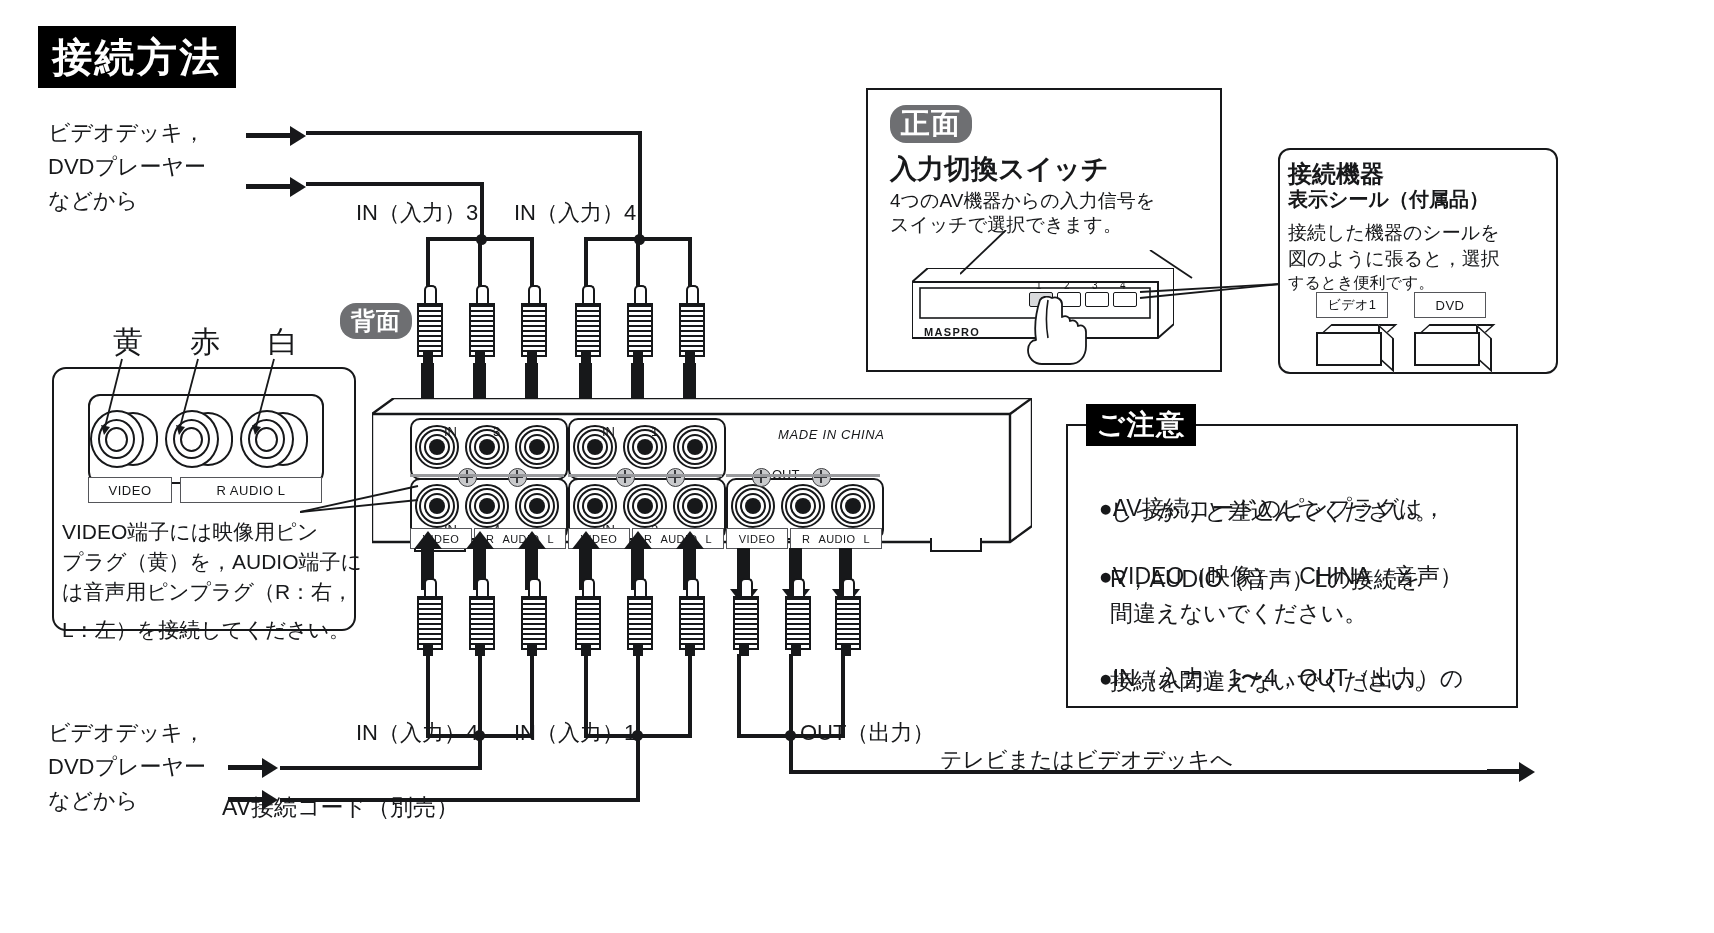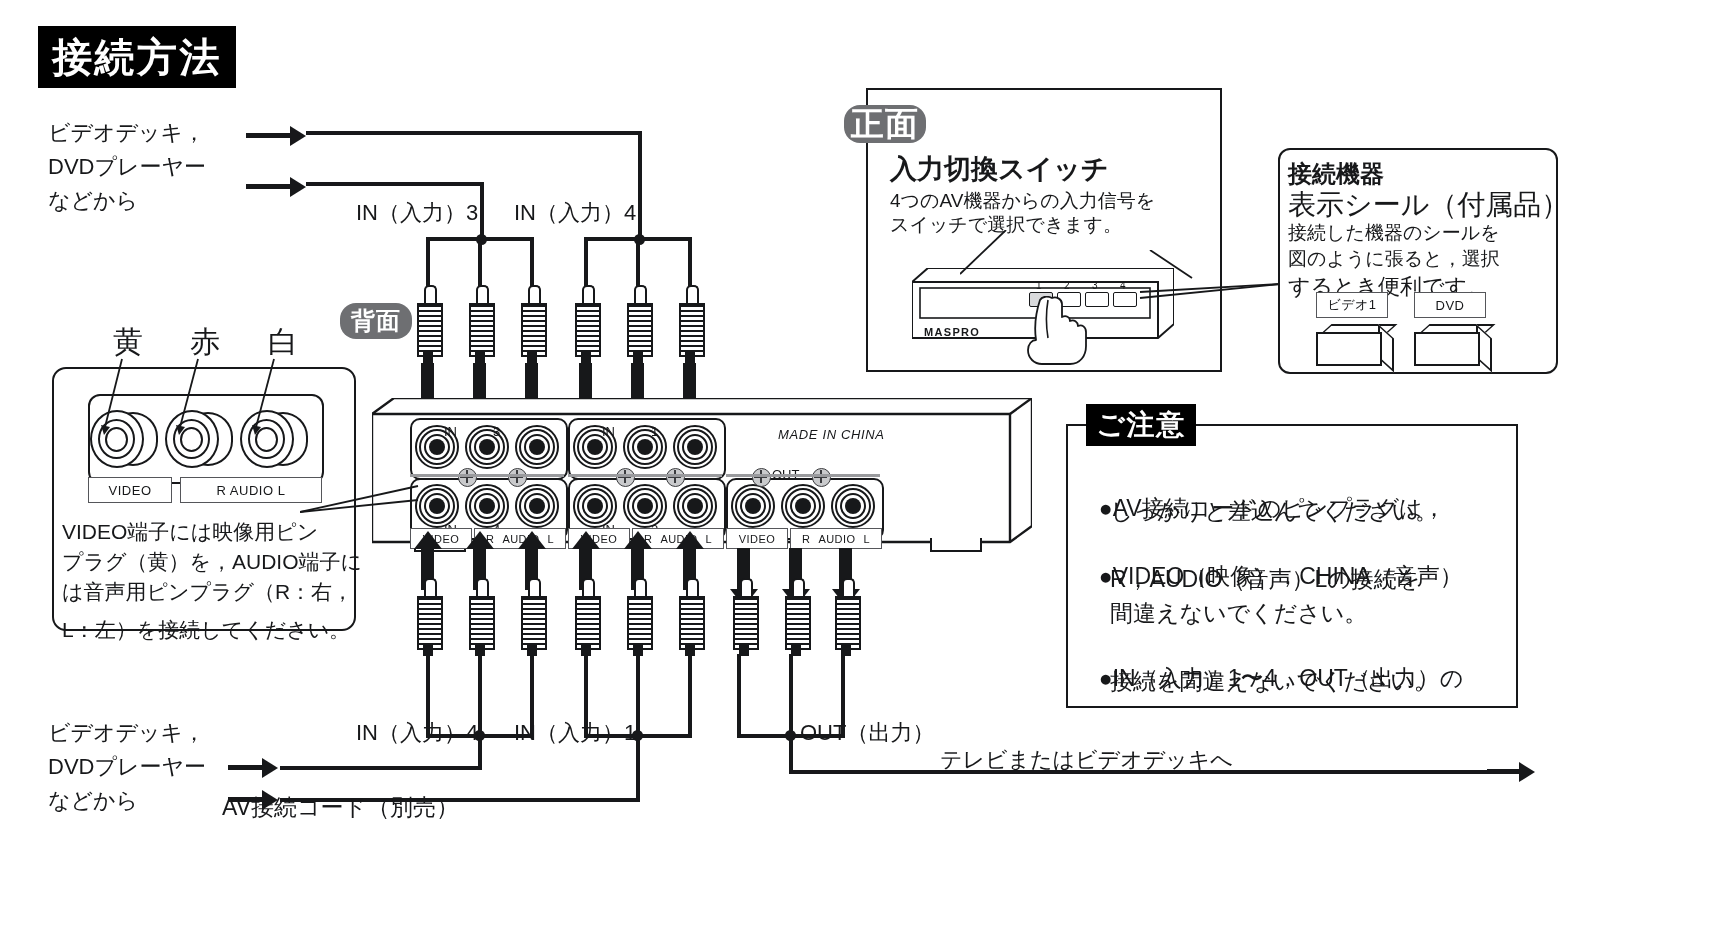--- a/index.html
+++ b/index.html
@@ -581,21 +581,21 @@
 <div class="abs txt t20 nosel" style="left:62px;top:548px;">プラグ（黄）を，AUDIO端子に</div>
 <div class="abs txt t20 nosel" style="left:62px;top:578px;">は音声用ピンプラグ（R：右，</div>
 <div class="abs txt t20 nosel" style="left:62px;top:616px;">L：左）を接続してください。</div>
 
 <svg class="abs" style="left:300px;top:470px;width:130px;height:60px;pointer-events:none;">
   <polyline points="0,42 118,16 118,16" fill="none" stroke="#17181a" stroke-width="1.8"></polyline>
   <polyline points="0,42 118,30" fill="none" stroke="#17181a" stroke-width="1.8"></polyline>
 </svg>
 
 <div class="abs boxline" style="left:866px;top:88px;width:352px;height:280px;"></div>
-<div class="abs greybadge nosel" style="left:844px;top:105px;width:82px;height:38px;font-size:33px;">正面</div>
+<div class="abs greybadge nosel" style="left:890px;top:105px;width:82px;height:38px;font-size:29px;">正面</div>
 <div class="abs txt nosel" style="left:890px;top:152px;font-size:27px;font-weight:700;">入力切換スイッチ</div>
 <div class="abs txt nosel" style="left:890px;top:188px;font-size:19px;">4つのAV機器からの入力信号を</div>
 <div class="abs txt nosel" style="left:890px;top:212px;font-size:19px;">スイッチで選択できます。</div>
 
 <div class="abs" style="left:912px;top:268px;width:262px;height:80px;">
   <svg width="262" height="80" viewBox="0 0 262 80" style="display:block;">
     <polygon points="0,14 16,0 262,0 262,56 246,70 0,70" fill="#fff" stroke="#17181a" stroke-width="2"></polygon>
     <polyline points="0,14 246,14 246,70" fill="none" stroke="#17181a" stroke-width="2"></polyline>
     <rect x="8" y="20" width="230" height="30" fill="#fff" stroke="#17181a" stroke-width="1.6"></rect>
   </svg>
@@ -624,24 +624,24 @@
 </svg>
 
 <svg class="abs" style="left:1130px;top:250px;width:180px;height:62px;pointer-events:none;">
   <line x1="20" y1="0" x2="62" y2="28" stroke="#17181a" stroke-width="1.8"></line>
   <line x1="10" y1="48" x2="150" y2="34" stroke="#17181a" stroke-width="1.8"></line>
   <line x1="150" y1="34" x2="10" y2="42" stroke="#17181a" stroke-width="1.8"></line>
 </svg>
 
 <div class="abs boxround" style="left:1278px;top:148px;width:276px;height:222px;border-radius:12px;border-width:2px;"></div>
 <div class="abs txt nosel" style="left:1288px;top:158px;font-size:24px;font-weight:700;">接続機器</div>
-<div class="abs txt nosel" style="left:1288px;top:186px;font-size:28px;font-weight:400;">表示シール（付属品）</div>
+<div class="abs txt nosel" style="left:1288px;top:186px;font-size:20px;font-weight:700;">表示シール（付属品）</div>
 <div class="abs txt nosel" style="left:1288px;top:220px;font-size:19px;">接続した機器のシールを</div>
 <div class="abs txt nosel" style="left:1288px;top:246px;font-size:19px;">図のように張ると，選択</div>
-<div class="abs txt nosel" style="left:1288px;top:272px;font-size:22px;">するとき便利です。</div>
+<div class="abs txt nosel" style="left:1288px;top:272px;font-size:16px;">するとき便利です。</div>
 
 <div class="abs chip" style="left:1316px;top:292px;width:70px;height:24px;font-size:13px;">ビデオ1</div>
 <div class="abs chip" style="left:1414px;top:292px;width:70px;height:24px;font-size:13px;text-align:right;">DVD</div>
 <div class="abs" style="left:1316px;top:324px;">
     <div class="sticker3d">
       <span class="top"></span>
       <span class="side"></span>
       <span class="face"></span>
     </div>
   </div>

